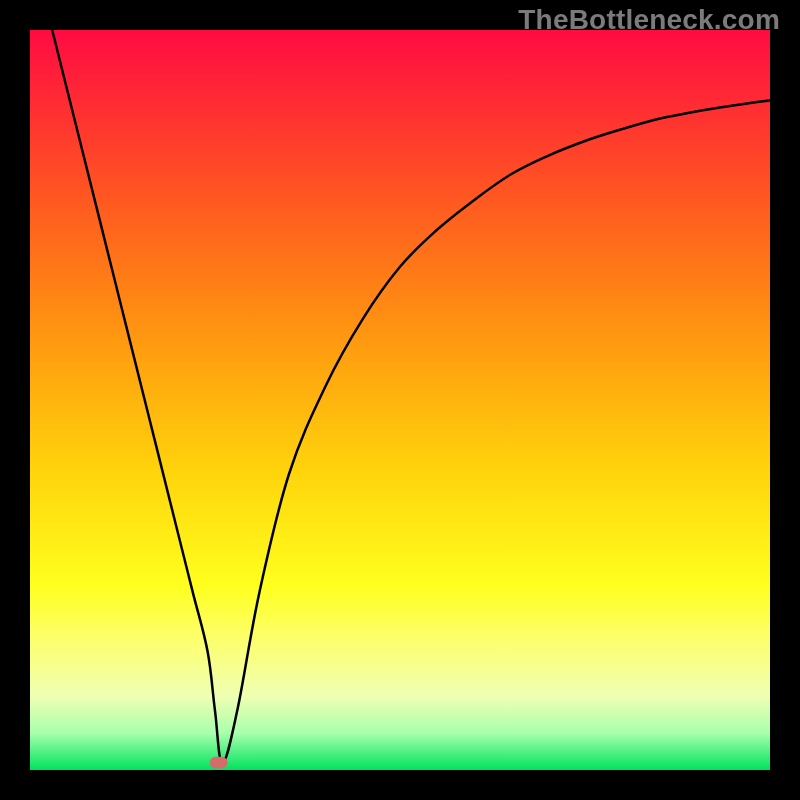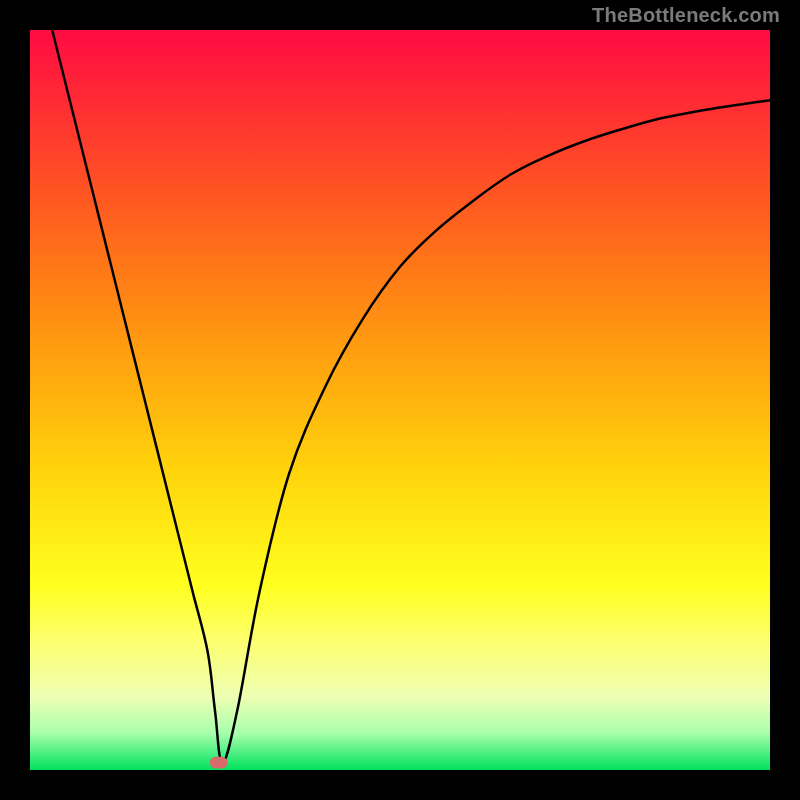--- a/index.html
+++ b/index.html
@@ -53,21 +53,21 @@
   }
   .marker {
     fill: #d76a6a;
     stroke: none;
   }
   .watermark {
     position: absolute;
     top: 4px;
     right: 20px;
     font-family: Arial, Helvetica, sans-serif;
-    font-size: 20px;
+    font-size: 28px;
     font-weight: 600;
     color: #7b7b7b;
     letter-spacing: 0.2px;
     text-align: right;
   }
 </style>
 </head>
 <body>
 <div class="frame">
 

